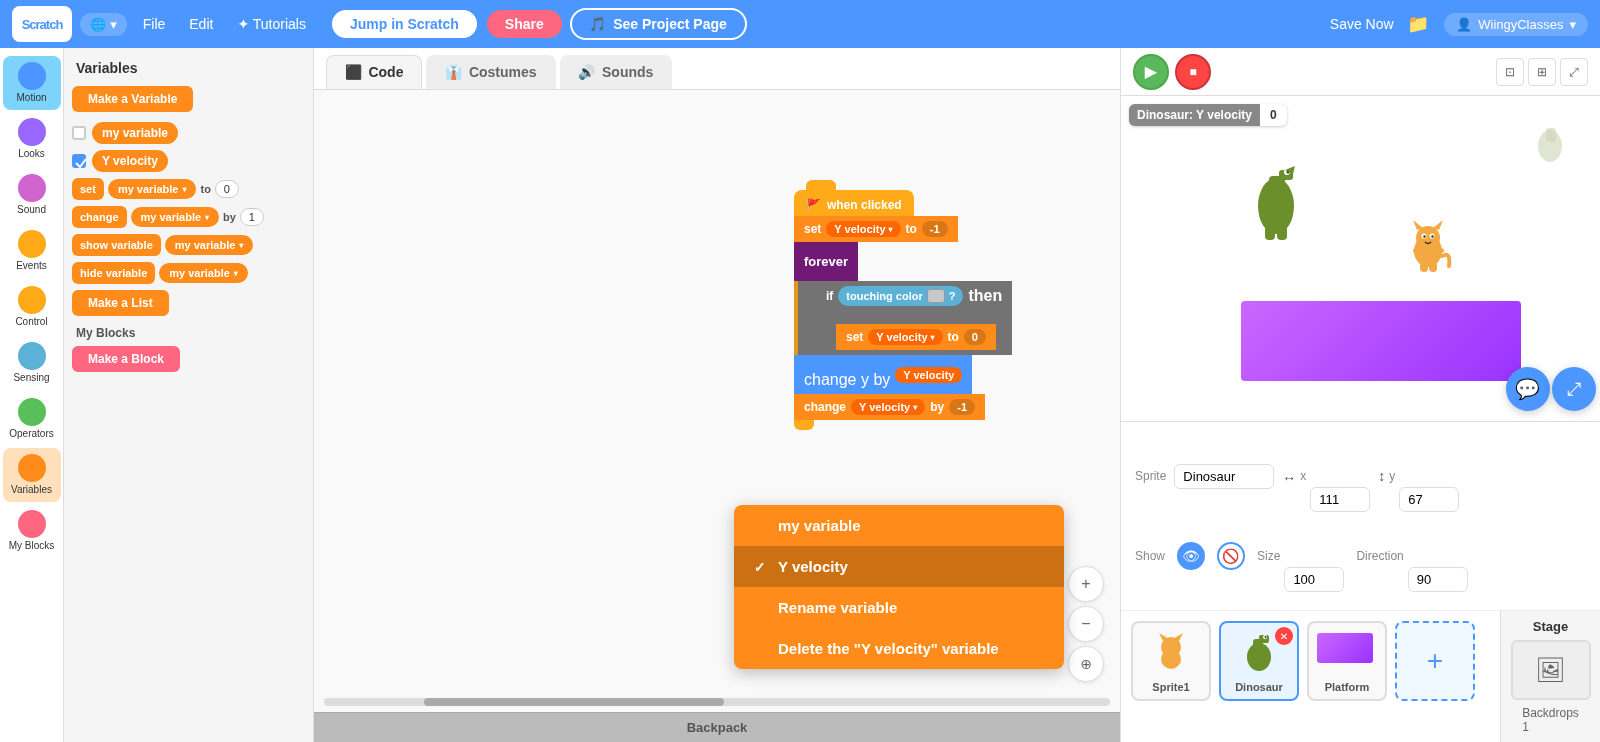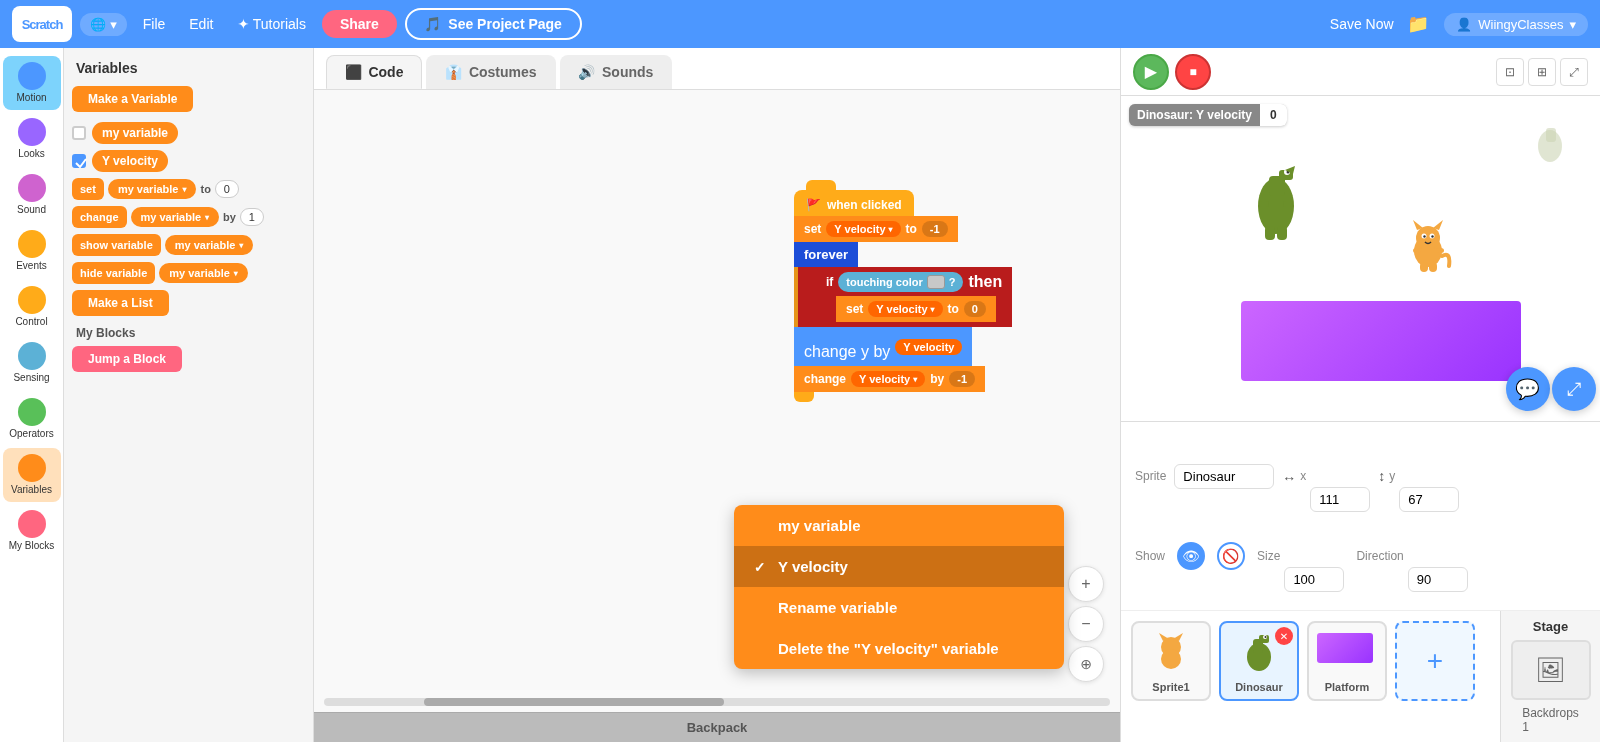--- a/index.html
+++ b/index.html
@@ -378,20 +378,21 @@
   <div class="scratch-logo">
     <span>Scratch</span>
   </div>
   <button class="globe-btn">
     <span>🌐</span>
     <span>▾</span>
   </button>
   <button class="nav-menu-btn">File</button>
   <button class="nav-menu-btn">Edit</button>
   <button class="nav-menu-btn">✦ Tutorials</button>
+  <button class="jump-btn">Jump in Scratch</button>
   <button class="share-btn">Share</button>
   <button class="see-project-btn">
     <span>🎵</span>
     <span>See Project Page</span>
   </button>
   <div class="nav-spacer"></div>
   <button class="save-now-btn">Save Now</button>
   <button class="folder-icon-btn">📁</button>
   <button class="user-btn">
     <span>👤</span>
@@ -478,21 +479,21 @@
     </div>
 
     <div class="block-row">
       <div class="block">hide variable</div>
       <div class="block-oval">my variable <span class="dropdown-arrow">▾</span></div>
     </div>
 
     <button class="panel-btn list-btn">Make a List</button>
 
     <div class="section-title">My Blocks</div>
-    <button class="panel-btn" style="background:#ff6680;">Jump a Block</button>
+    <button class="panel-btn" style="background:#ff6680;">Make a Block</button>
   </div>
 
   <div id="editor">
 
     <div id="editor-tabs">
       <div class="editor-tab active">
         <span>⬛</span>
         <span>Code</span>
       </div>
       <div class="editor-tab">
@@ -517,25 +518,25 @@
 
           <div style="background:#ff8c1a; padding:5px 10px; display:flex; align-items:center; gap:5px;">
             <span style="color:#fff;font-size:12px;font-weight:700;">set</span>
             <div style="background:#ff6600; border-radius:10px; padding:2px 8px; font-size:11px; color:#fff; font-weight:600; display:inline-flex; align-items:center; gap:3px;">
               Y velocity <span style="font-size:8px;">▾</span>
             </div>
             <span style="color:#fff;font-size:12px;font-weight:700;">to</span>
             <div style="background:rgba(0,0,0,0.15); border-radius:10px; padding:2px 8px; font-size:11px; color:#fff; font-weight:700;">-1</div>
           </div>
 
-          <div style="background:#1d4ed8; padding:5px 10px; display:flex; align-items:center; border-radius:0;">
+          <div style="background:#701a75; padding:12px 10px; display:flex; align-items:center; border-radius:0;">
             <span style="color:#fff; font-size:13px; font-weight:700;">forever</span>
           </div>
 
-          <div style="background:#b91c1c; padding:5px 10px; padding-left:28px; display:flex; flex-direction:column; align-items:flex-start; gap:4px; border-left:4px solid #e6951a;">
+          <div style="background:#737373; padding:5px 10px; padding-left:28px; display:flex; flex-direction:column; align-items:flex-start; gap:18px; border-left:4px solid #e6951a;">
             <div style="display:flex; align-items:center; gap:5px;">
               <span style="color:#fff; font-size:12px; font-weight:700;">if</span>
               <div style="background:#5cb1d6; border-radius:20px; padding:3px 8px; font-size:11px; color:#fff; font-weight:600; display:inline-flex; align-items:center; gap:4px;">
                 <span>touching color</span>
                 <div style="width:18px; height:14px; background:#c8c8c8; border-radius:3px; border:1px solid #999;"></div>
                 <span>?</span>
               </div>
               <span style="color:#fff; font-size:16px; font-weight:700;">then</span>
             </div>
 

